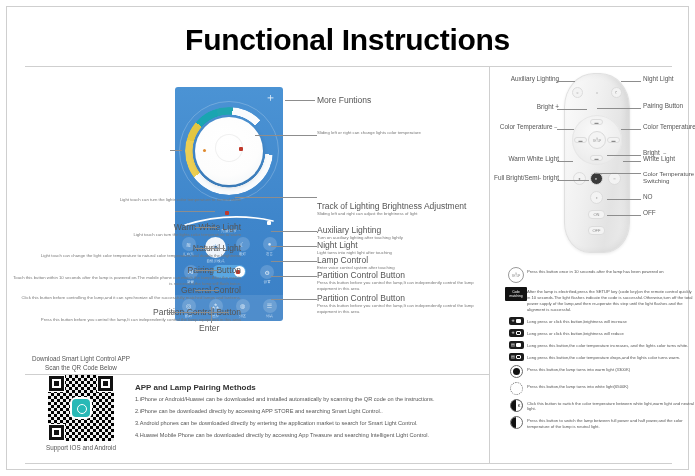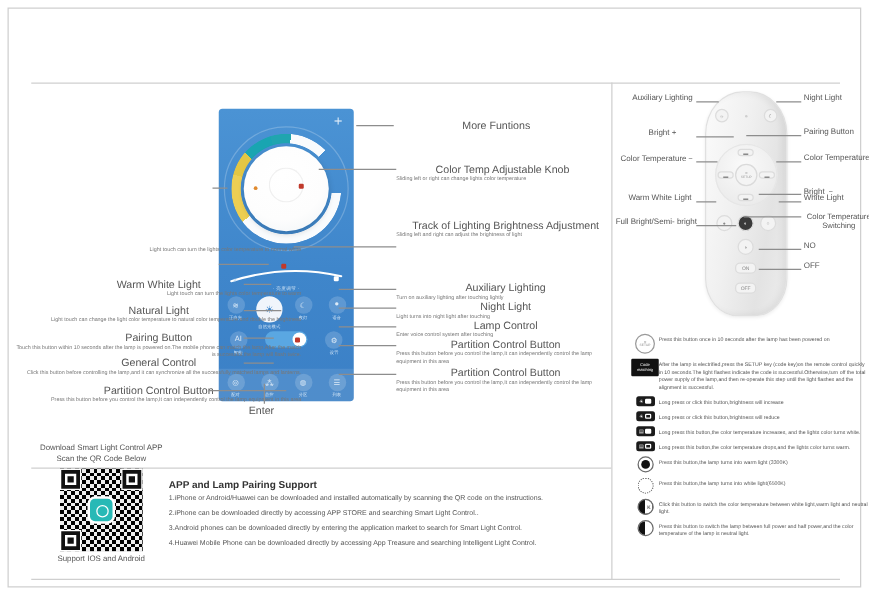--- a/index.html
+++ b/index.html
@@ -81,21 +81,21 @@
 
   .pill { position:absolute; left:50%; transform:translateX(-50%); width:34px; height:13px;
     border-radius:7px; background:#5aa7e2; }
   .pill .k { position:absolute; right:1px; top:1px; width:11px; height:11px; border-radius:50%;
     background:#fff; }
   .bottombar { position:absolute; left:0; bottom:0; width:100%; height:26px;
     background:rgba(255,255,255,.10); display:flex; justify-content:space-around; align-items:center;}
 
   
   .co { position:absolute; }
-  .co .h { font-size:8.5px; color:#555; white-space:nowrap;text-align:center; }
+  .co .h { font-size:8.5px; color:#555; white-space:nowrap; }
   .co .s { font-size:4.3px; color:#777; line-height:1.35; }
   .co.r { text-align:right; }
 
   .lead { position:absolute; background:#8d8d8d; height:1px; }
 
   
   .qrblock { position:absolute; left:20px; top:347px; width:108px; text-align:center; }
   .qrcap { font-size:6.3px; color:#555; line-height:1.45; }
   .qrimg { width:66px; height:66px; margin:3px auto 2px;
      background-image:
@@ -146,20 +146,21 @@
     font-size:2.6px; color:#8a8a8a;}
   .ic-code { background:#111; color:#fff; font-size:3.2px; padding:3px 2px; border-radius:1px;
     width:22px; text-align:center; }
   .ic-circ { width:13px; height:13px; border-radius:50%; border:1px solid #6a6a6a; }
 </style>
 </head>
 <body>
 
 <div class="page">
 
+  <div class="title">Functional Instructions</div>
   <div class="hrule"></div>
   <div class="vrule"></div>
   <div class="hrule2"></div>
   <div class="brule"></div>
 
   <div class="phone">
     <div class="plus">＋</div>
 
     <div class="knob-wrap">
       <div class="ring-halo"></div>
@@ -279,26 +280,25 @@
   </div>
   <div class="lead" style="left:204px; top:300px; width:1px; height:16px;"></div>
 
   <div class="lead" style="left:278px; top:93px; width:30px;"></div>
   <div class="co" style="left:310px; top:88px; width:160px;">
     <div class="h">More Funtions</div>
   </div>
 
   <div class="lead" style="left:248px; top:128px; width:62px;"></div>
   <div class="co" style="left:310px; top:123px; width:170px;">
-    <div class="h">Color Temp Adjustable Knob</div>
     <div class="s">Sliding left or right can change lights color temperature</div>
   </div>
 
   <div class="lead" style="left:228px; top:190px; width:82px;"></div>
-  <div class="co" style="left:310px; top:168px; width:175px;">
+  <div class="co" style="left:310px; top:194px; width:175px;">
     <div class="h">Track of Lighting Brightness Adjustment</div>
     <div class="s">Sliding left and right can adjust the brightness of light</div>
   </div>
 
   <div class="lead" style="left:264px; top:224px; width:46px;"></div>
   <div class="co" style="left:310px; top:218px; width:175px;">
     <div class="h">Auxiliary Lighting</div>
     <div class="s">Turn on auxiliary lighting after touching lightly</div>
   </div>
 
@@ -331,21 +331,21 @@
     <div class="qrcap">Scan the QR Code Below</div>
     <div class="qrimg">
       <div class="qr-fp" style="left:0;top:0;"></div>
       <div class="qr-fp" style="right:0;top:0;"></div>
       <div class="qr-fp" style="left:0;bottom:0;"></div>
       <div class="qr-center"></div>
     </div>
     <div class="qrcap">Support IOS and Android</div>
   </div>
 
-  <div class="apphead">APP and Lamp Pairing Support</div>
+  <div class="apphead">APP and Lamp Pairing Methods</div>
   <div class="appline" style="top:389px;">1.iPhone or Android/Huawei can be downloaded and installed automatically by scanning the QR code on the instructions.</div>
   <div class="appline" style="top:401px;">2.iPhone can be downloaded directly by accessing APP STORE and searching Smart Light Control..</div>
   <div class="appline" style="top:413px;">3.Android phones can be downloaded directly by entering the application market to search for Smart Light Control.</div>
   <div class="appline" style="top:425px;">4.Huawei Mobile Phone can be downloaded directly by accessing App Treasure and searching Intelligent Light Control.</div>
 
   <div class="remote">
     <div class="rbody"></div>
 
     <div class="rk circ" style="left:8px; top:14px; width:11px; height:11px;">☼</div>
     <div class="rk circ" style="right:8px; top:14px; width:11px; height:11px;">☾</div>

